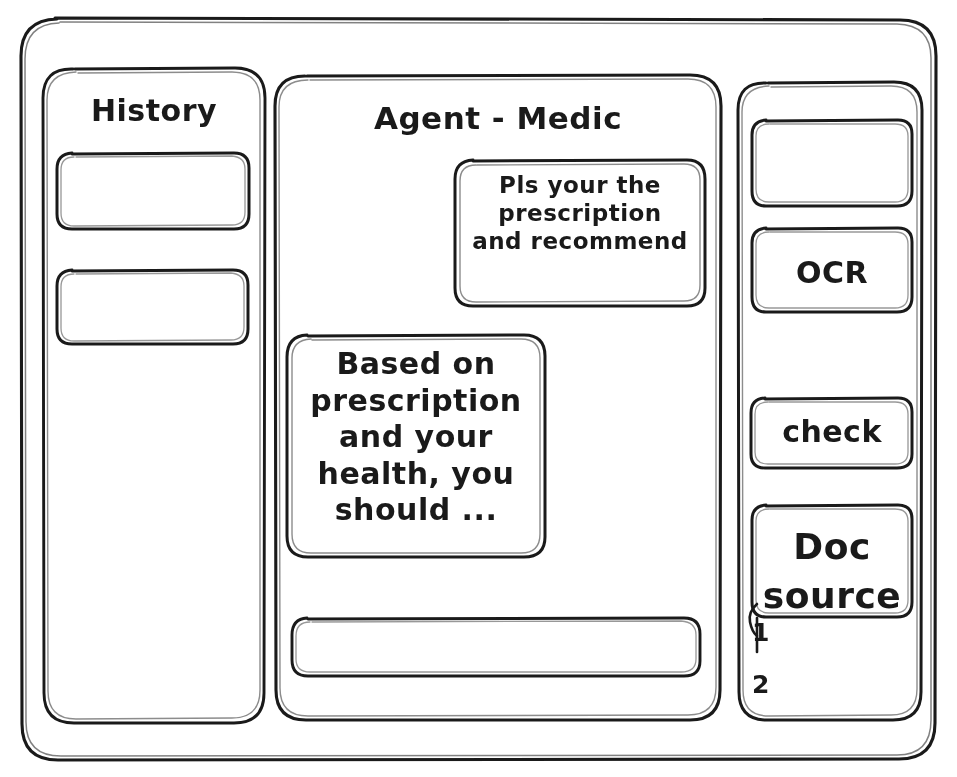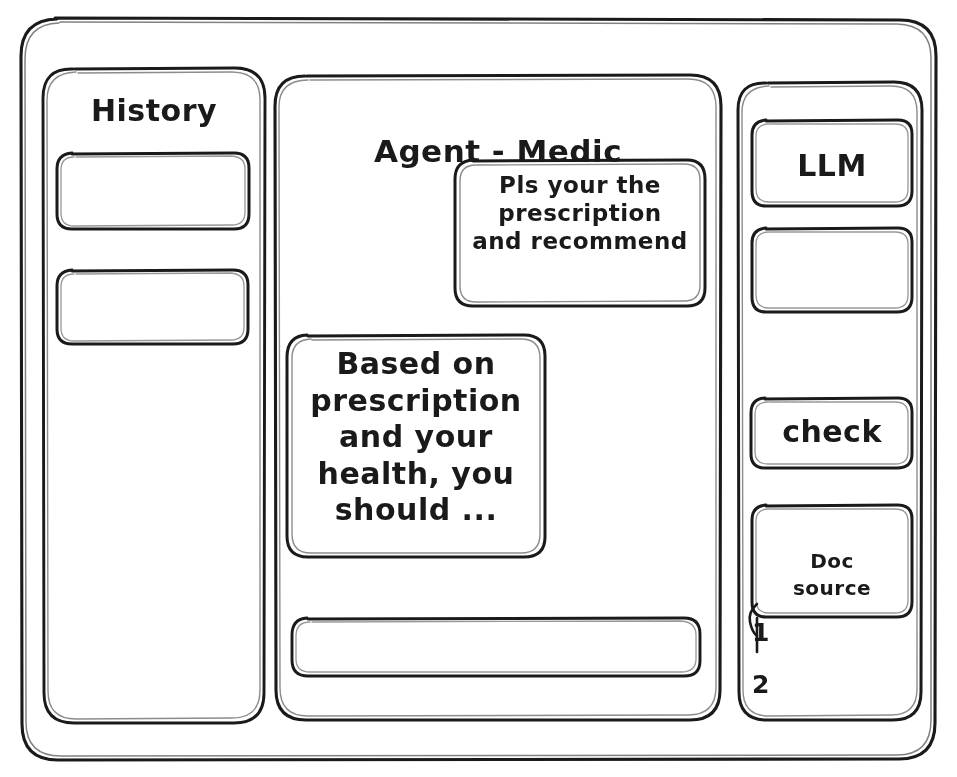--- a/index.html
+++ b/index.html
@@ -57,21 +57,20 @@
     width: 222px;
     font-size: 30px;
   }
   .history-item { left: 57px; width: 192px; }
   #history-item-0 { top: 153px; height: 76px; }
   #history-item-1 { top: 270px; height: 74px; }
   #agent-title {
     left: 275px; top: 100px;
     width: 446px;
     font-size: 31px;
-    margin-top: 33px;
   }
 
   
   #user-bubble {
     left: 455px; top: 160px;
     width: 250px; height: 146px;
   }
   #user-bubble-text {
     left: 455px; top: 171px;
     width: 250px;
@@ -101,21 +100,21 @@
 
   .tool-label {
     position: absolute;
     left: 752px;
     width: 160px;
     font-size: 30px;
   }
   #tool-llm-label    { top: 148px; }
   #tool-ocr-label    { top: 255px; }
   #tool-params-label { top: 414px; }
-  #tool-doc-label    { top: 548px; font-size: 20px; line-height: 1.35; }
+  #tool-doc-label    { top: 523px; font-size: 36px; line-height: 1.35; }
 
   .doc-number {
     position: absolute;
     left: 752px;
     width: 40px;
     font-size: 25px;
     text-align: left;
   }
   #doc-source-1 { top: 618px; }
   #doc-source-2 { top: 670px; }
@@ -214,23 +213,23 @@
   <div class="abs" id="assistant-bubble"></div>
   <div class="abs handtext" id="assistant-bubble-text">Based on
 prescription
 and your
 health, you
 should ...</div>
 
   <div class="abs" id="composer" title=""></div>
 
   <div class="abs tool-btn" id="tool-llm"></div>
-  <div class="handtext tool-label" id="tool-llm-label">LLM</div>
 
   <div class="abs tool-btn" id="tool-ocr"></div>
+  <div class="handtext tool-label" id="tool-ocr-label">OCR</div>
 
   <div class="abs tool-btn" id="tool-params"></div>
   <div class="handtext tool-label" id="tool-params-label">check</div>
 
   <div class="abs tool-btn" id="tool-doc"></div>
   <div class="handtext tool-label" id="tool-doc-label">Doc
 source</div>
 
   <div class="handtext doc-number" id="doc-source-1">1</div>
   <div class="handtext doc-number" id="doc-source-2">2</div>

